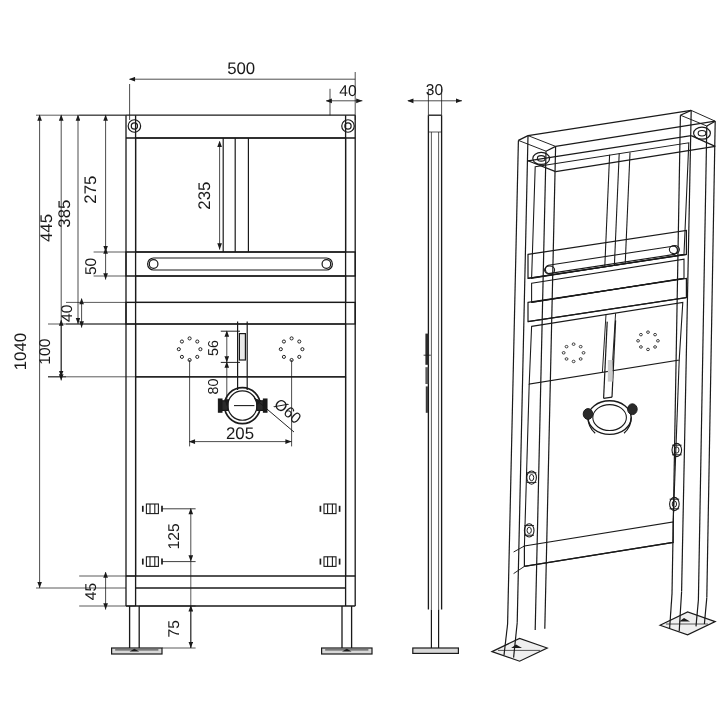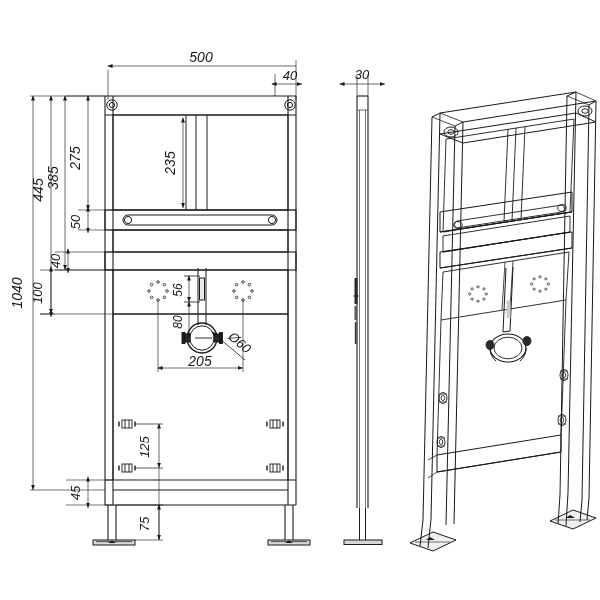--- a/index.html
+++ b/index.html
@@ -1,18 +1,18 @@
 <!DOCTYPE html>
 <html><head>
 <meta charset="utf-8">
 <style>
   html,body{margin:0;padding:0;background:#ffffff;}
   body{width:600px;height:600px;overflow:hidden;
        font-family:"Liberation Sans",sans-serif;}
-  #sheet{position:relative;width:600px;height:600px;background:#ffffff;font-style:italic;}
+  #sheet{position:relative;width:600px;height:600px;background:#ffffff;}
   svg{display:block;}
   text{font-family:"Liberation Sans",sans-serif;fill:#1a1a1a;}
 </style>
 </head>
 <body>
 
 <div id="sheet">
 <svg width="600" height="600" viewBox="0 0 600 600">
   <defs>
     <marker id="ar" markerWidth="9" markerHeight="9" refX="8" refY="3" orient="auto" markerUnits="strokeWidth">

